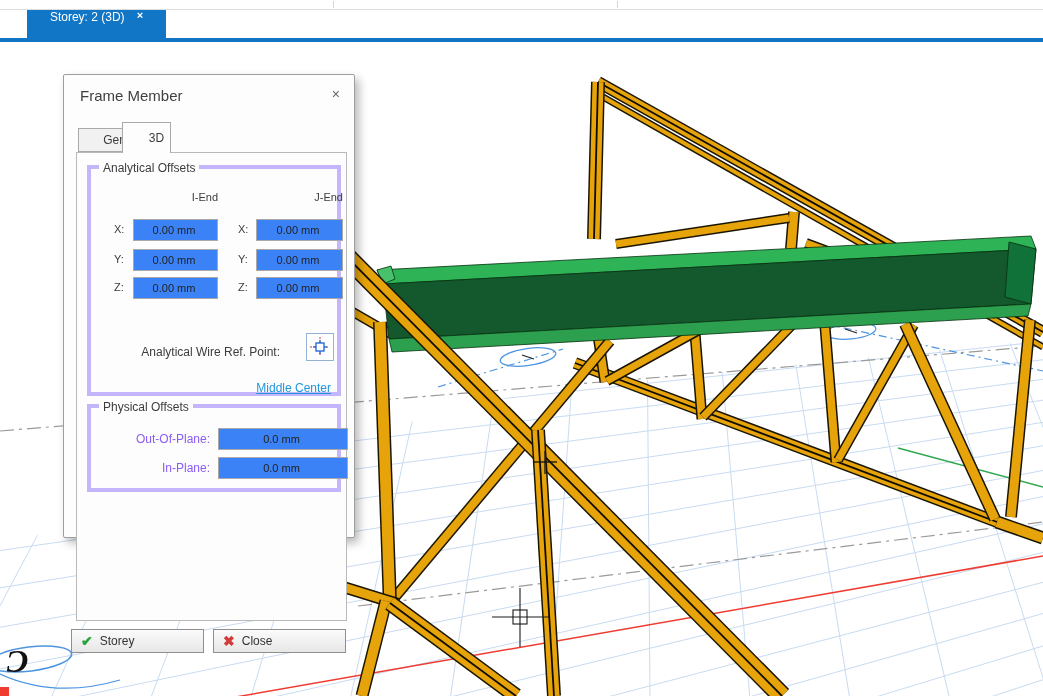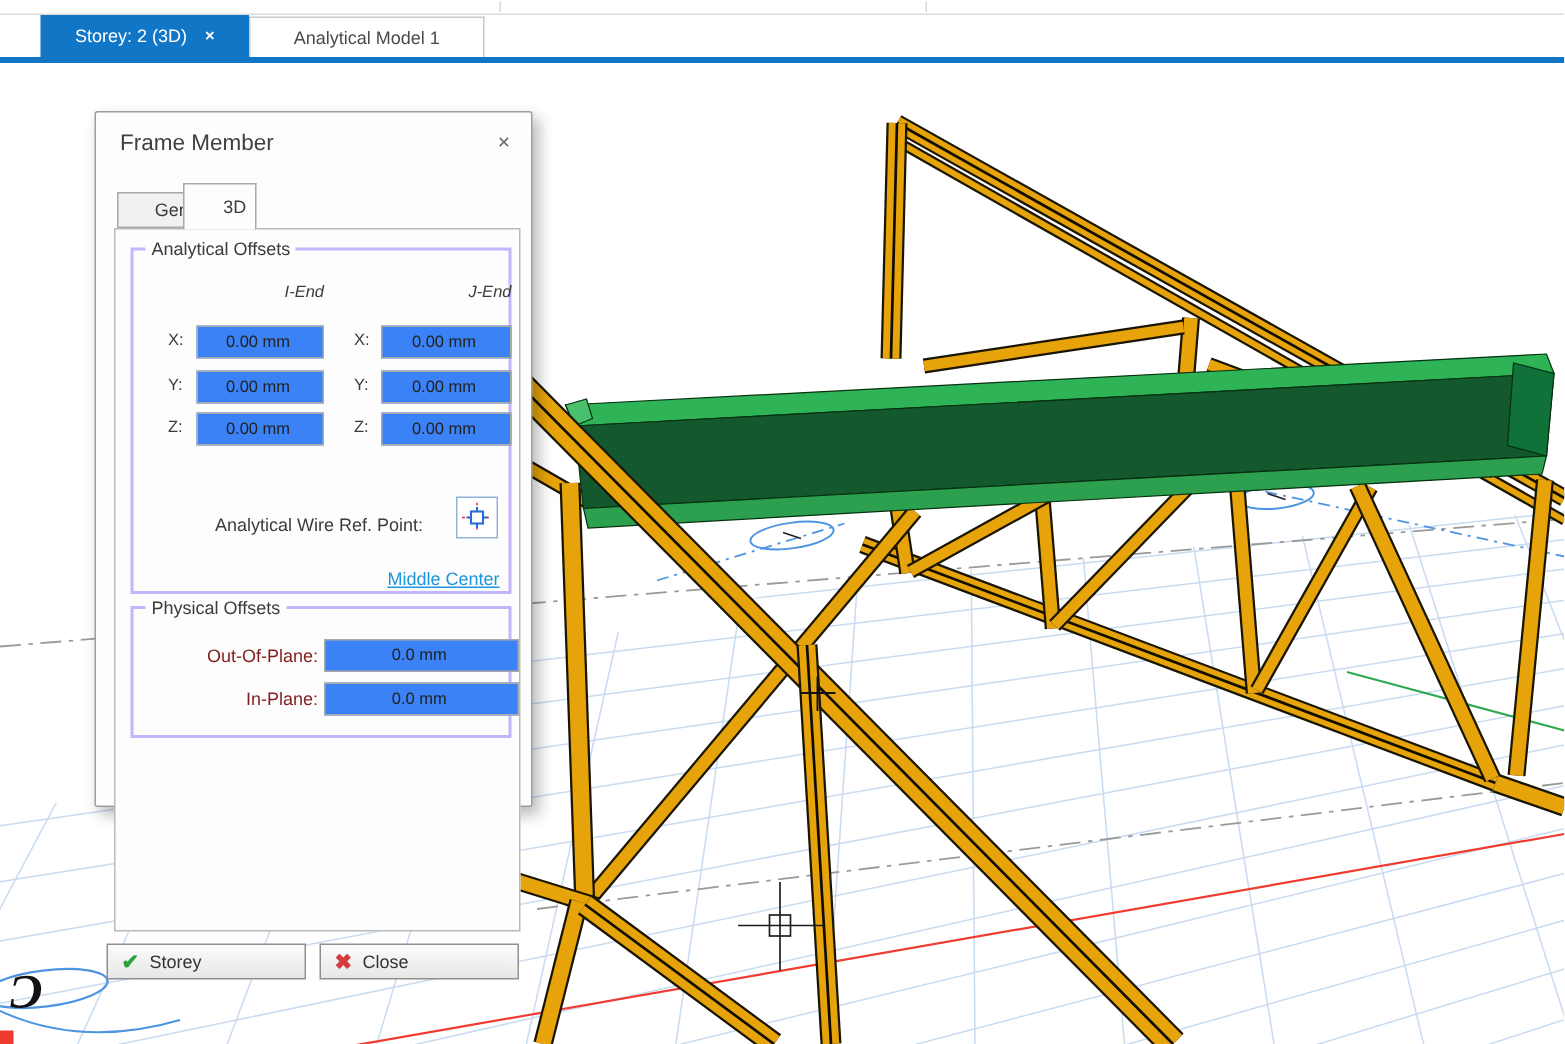--- a/index.html
+++ b/index.html
@@ -3,50 +3,50 @@
 <meta charset="utf-8">
 <style>
   html,body{margin:0;padding:0;background:#fff;}
   .screen{position:relative;width:1043px;height:696px;overflow:hidden;background:#fff;
           font-family:"Liberation Sans",sans-serif;-webkit-font-smoothing:antialiased;}
   
   .topstrip{position:absolute;left:0;top:0;width:1043px;height:9px;background:#fff;border-bottom:1px solid #dcdcdc;}
   .topstrip .tick{position:absolute;top:1px;width:1px;height:7px;background:#d5d5d5;}
   
   .tabbar{position:absolute;left:0;top:10px;width:1043px;height:28px;background:#fff;}
-  .tab{position:absolute;top:0;height:28px;display:flex;align-items:center;font-size:12px;box-sizing:border-box;cursor:default;}
+  .tab{position:absolute;top:0;height:28px;display:flex;align-items:flex-start;font-size:12px;box-sizing:border-box;cursor:default;}
   .tab.active{left:27px;width:139px;background:var(--tabblue);color:#fff;justify-content:center;gap:10px;}
   .tab.active .closex{font-size:11px;font-weight:bold;line-height:1;margin-left:2px;}
   .tab.inactive{left:166px;width:157px;background:#fff;color:#4a4a4a;border:1px solid #c9c9c9;border-bottom:none;justify-content:center;top:1px;height:27px;}
   .blueline{position:absolute;left:0;top:38px;width:1043px;height:4px;background:var(--tabblue);}
   
   .viewport{position:absolute;left:0;top:42px;width:1043px;height:654px;background:#fff;}
   
   .dialog{position:absolute;left:63px;top:74px;width:292px;height:464px;background:#fdfdfd;
           border:1px solid #9e9e9e;border-radius:2px;box-shadow:4px 5px 10px rgba(0,0,0,.28);box-sizing:border-box;}
   .dlg-title{position:absolute;left:16px;top:12px;font-size:15px;color:#3f3f3f;}
   .dlg-close{position:absolute;right:14px;top:11px;font-size:14px;color:#666;cursor:default;}
   .dtab{position:absolute;box-sizing:border-box;border:1px solid #a9a9a9;font-size:12px;color:#3c3c3c;
         display:flex;align-items:center;justify-content:center;}
   .dtab.gen{left:14px;top:53px;width:45px;height:24px;background:#f1f1f1;padding-left:28px;}
   .dtab.d3{left:58px;top:47px;width:49px;height:31px;background:#fdfdfd;border-bottom:none;z-index:3;padding-left:20px;}
   .dpanel{position:absolute;left:12px;top:77px;width:271px;height:469px;border:1px solid #b9b9b9;background:#fdfdfd;box-sizing:border-box;z-index:2;}
-  .group{position:absolute;border:2px solid #c4b5fd;box-sizing:border-box;}
+  .group{position:absolute;border:4px solid #c4b5fd;box-sizing:border-box;}
   .group .legend{position:absolute;top:-8px;left:8px;background:#fdfdfd;padding:0 4px;font-size:12px;color:#3c3c3c;white-space:nowrap;}
   .g1{left:10px;top:12px;width:254px;height:231px;}
   .g2{left:10px;top:251px;width:254px;height:88px;}
-  .colhdr{position:absolute;font-size:11px;color:#3c3c3c;text-align:right;font-style:italic;}
+  .colhdr{position:absolute;font-size:11px;color:#3c3c3c;text-align:right;}
   .axlbl{position:absolute;font-size:11px;color:#3c3c3c;}
   .fld{position:absolute;box-sizing:border-box;height:22px;border:1px solid #a9a9a9;background:#3b82f6;
        font-family:"Liberation Sans",sans-serif;font-size:11px;color:#222;text-align:center;padding:0 5px 0 2px;}
   .wirelbl{position:absolute;right:57px;top:176px;font-size:12px;color:#3c3c3c;}
   .wirebtn{position:absolute;left:215px;top:164px;width:28px;height:28px;border:1px solid #93b2d6;background:#fff;
            display:flex;align-items:center;justify-content:center;box-sizing:border-box;}
   .midcenter{position:absolute;right:6px;top:212px;font-size:12px;color:#1e96dd;text-decoration:underline;}
-  .plbl{position:absolute;font-size:12px;color:#7f1d1d;text-align:right;right:127px;}
+  .plbl{position:absolute;font-size:12px;color:#8b5cf6;text-align:right;right:127px;}
   .btn{position:absolute;top:554px;width:133px;height:24px;border:1px solid #8f8f8f;
        background:linear-gradient(#fbfbfb,#e7e7e7);display:flex;align-items:center;gap:7px;
        padding-left:9px;font-size:12px;color:#333;box-sizing:border-box;cursor:default;}
   .btn .ic{font-size:14px;font-weight:bold;line-height:1;}
   .btn.update{left:7px;} .btn.update .ic{color:#27a53c;}
   .btn.close{left:149px;} .btn.close .ic{color:#d43b3b;}
 </style>
 </head>
 <body>
 
@@ -54,23 +54,20 @@
 
   <div class="topstrip">
     <div class="tick" style="left:333px"></div>
     <div class="tick" style="left:617px"></div>
   </div>
 
   <div class="tabbar">
     <div class="tab active">
       <span>Storey: 2 (3D)</span>
       <span class="closex">×</span>
-    </div>
-    <div class="tab inactive">
-      <span>Analytical Model 1</span>
     </div>
   </div>
   <div class="blueline"></div>
 
   <svg id="scene" class="viewport" viewBox="0 42 1043 654">
     <defs>
       <clipPath id="gclip">
           <polygon points="0,548 250,462 530,392 780,366 1043,340 1043,700 0,700"></polygon>
         </clipPath>
     </defs>

